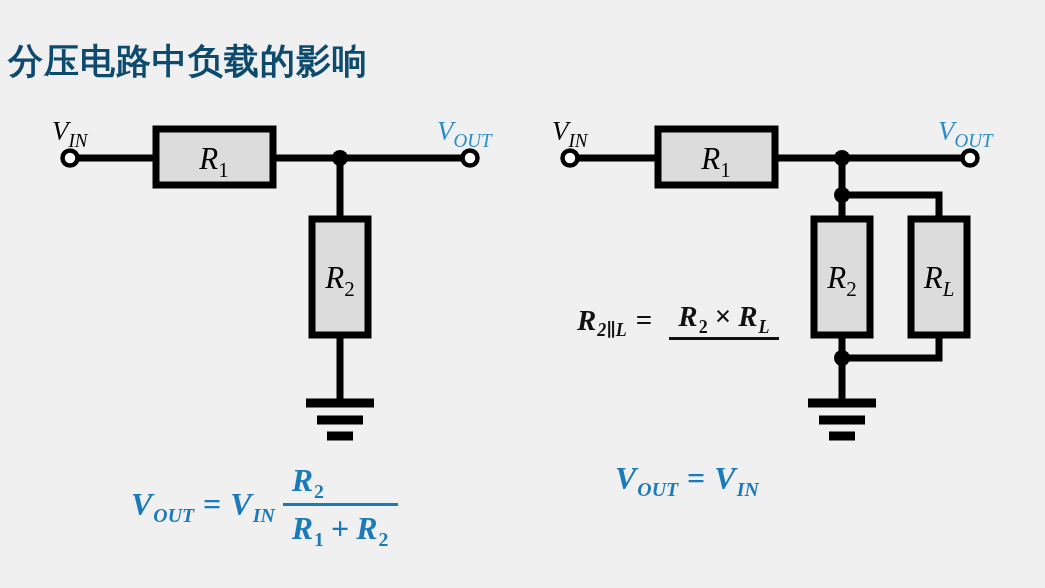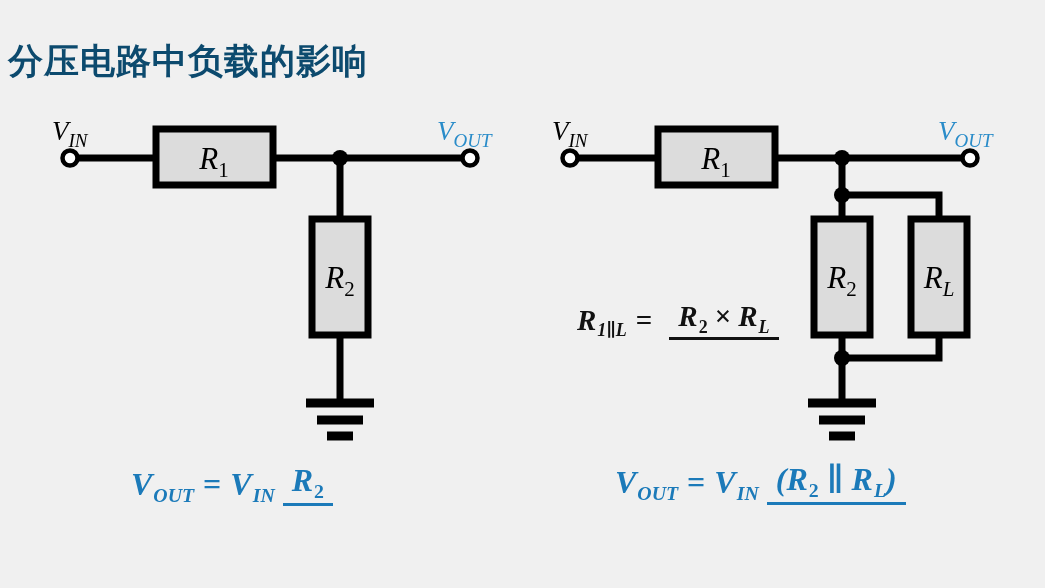--- a/index.html
+++ b/index.html
@@ -102,38 +102,38 @@
 
       <text x="552" y="140" class="vlabel"><tspan>V</tspan><tspan class="svgsub" dy="7">IN</tspan></text>
       <text x="938" y="140" class="vlabel blue"><tspan class="blue">V</tspan><tspan class="svgsub blue" dy="7">OUT</tspan></text>
       <text x="716" y="169" text-anchor="middle" class="rlabel"><tspan>R</tspan><tspan class="svgsub" dy="8">1</tspan></text>
       <text x="842" y="288" text-anchor="middle" class="rlabel"><tspan>R</tspan><tspan class="svgsub" dy="8">2</tspan></text>
       <text x="939" y="288" text-anchor="middle" class="rlabel"><tspan>R</tspan><tspan class="svgsubi" dy="8">L</tspan></text>
     </g>
   </svg>
 
   <div class="formula f-parallel">
-    <span class="term"><span>R</span><sub>1∥L</sub></span>
+    <span class="term"><span>R</span><sub>2∥L</sub></span>
     <span class="eq">=</span>
     <span class="frac">
       <span class="num"><span>R</span><sub class="u">2</sub><span class="op">×</span><span>R</span><sub>L</sub></span>
     </span>
   </div>
 
   <div class="formula blue f-unloaded">
     <span class="term"><span>V</span><sub>OUT</sub></span>
     <span class="eq">=</span>
     <span class="term"><span>V</span><sub>IN</sub></span>
     <span class="frac">
       <span class="num"><span>R</span><sub class="u">2</sub></span>
+      <span class="den"><span>R</span><sub class="u">1</sub><span class="op">+</span><span>R</span><sub class="u">2</sub></span>
     </span>
   </div>
 
   <div class="formula blue f-loaded">
     <span class="term"><span>V</span><sub>OUT</sub></span>
     <span class="eq">=</span>
     <span class="term"><span>V</span><sub>IN</sub></span>
     <span class="frac">
-      <span class="num"><span>(</span><span>R</span><sub class="u">2</sub><span class="par">∥</span><span>R</span><sub>L</sub><span>)</span></span>
     </span>
   </div>
 
 </div>
 
 </body></html>

